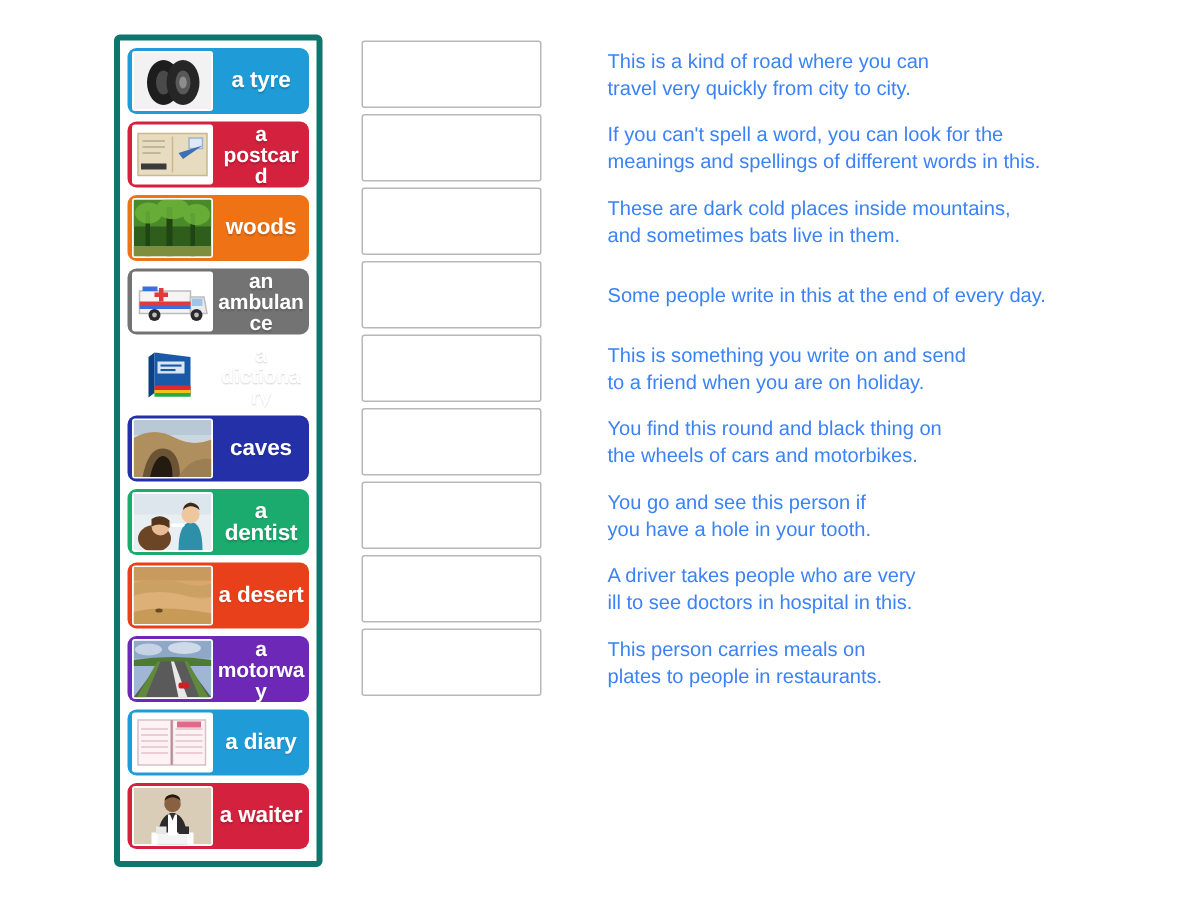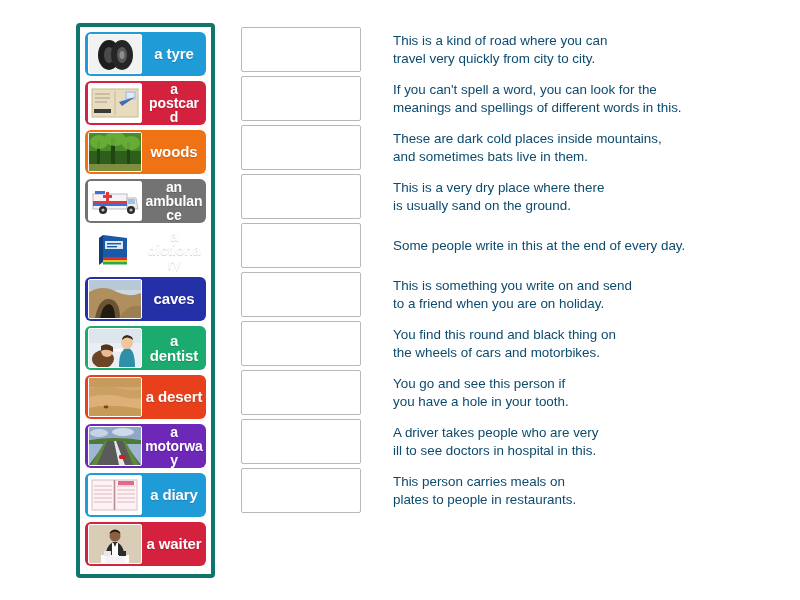--- a/index.html
+++ b/index.html
@@ -95,24 +95,24 @@
     height: 45px;
     box-sizing: border-box;
     background: #ffffff;
     border: 1px solid #b8b8b8;
     border-radius: 2px;
     cursor: pointer;
   }
 
   .qtext {
     flex: 1 1 auto;
-    margin-left: 32px;
+    margin-left: 44px;
     font-size: 13.4px;
     line-height: 1.33;
-    color: #0c4a6e;
+    color: #3b82f6;
     white-space: pre-line;
   }
 </style>
 </head>
 <body>
 
 <div id="stage">
 
   <div id="tiles-panel">
       <div class="tile" style="background: rgb(31, 155, 216);">
@@ -318,25 +318,20 @@
         <div class="qtext">If you can't spell a word, you can look for the
 meanings and spellings of different words in this.</div>
       </div>
       <div class="qrow">
         <div class="dropbox"></div>
         <div class="qtext">These are dark cold places inside mountains,
 and sometimes bats live in them.</div>
       </div>
       <div class="qrow">
         <div class="dropbox"></div>
-        <div class="qtext">This is a very dry place where there
-is usually sand on the ground.</div>
-      </div>
-      <div class="qrow">
-        <div class="dropbox"></div>
         <div class="qtext">Some people write in this at the end of every day.</div>
       </div>
       <div class="qrow">
         <div class="dropbox"></div>
         <div class="qtext">This is something you write on and send
 to a friend when you are on holiday.</div>
       </div>
       <div class="qrow">
         <div class="dropbox"></div>
         <div class="qtext">You find this round and black thing on

